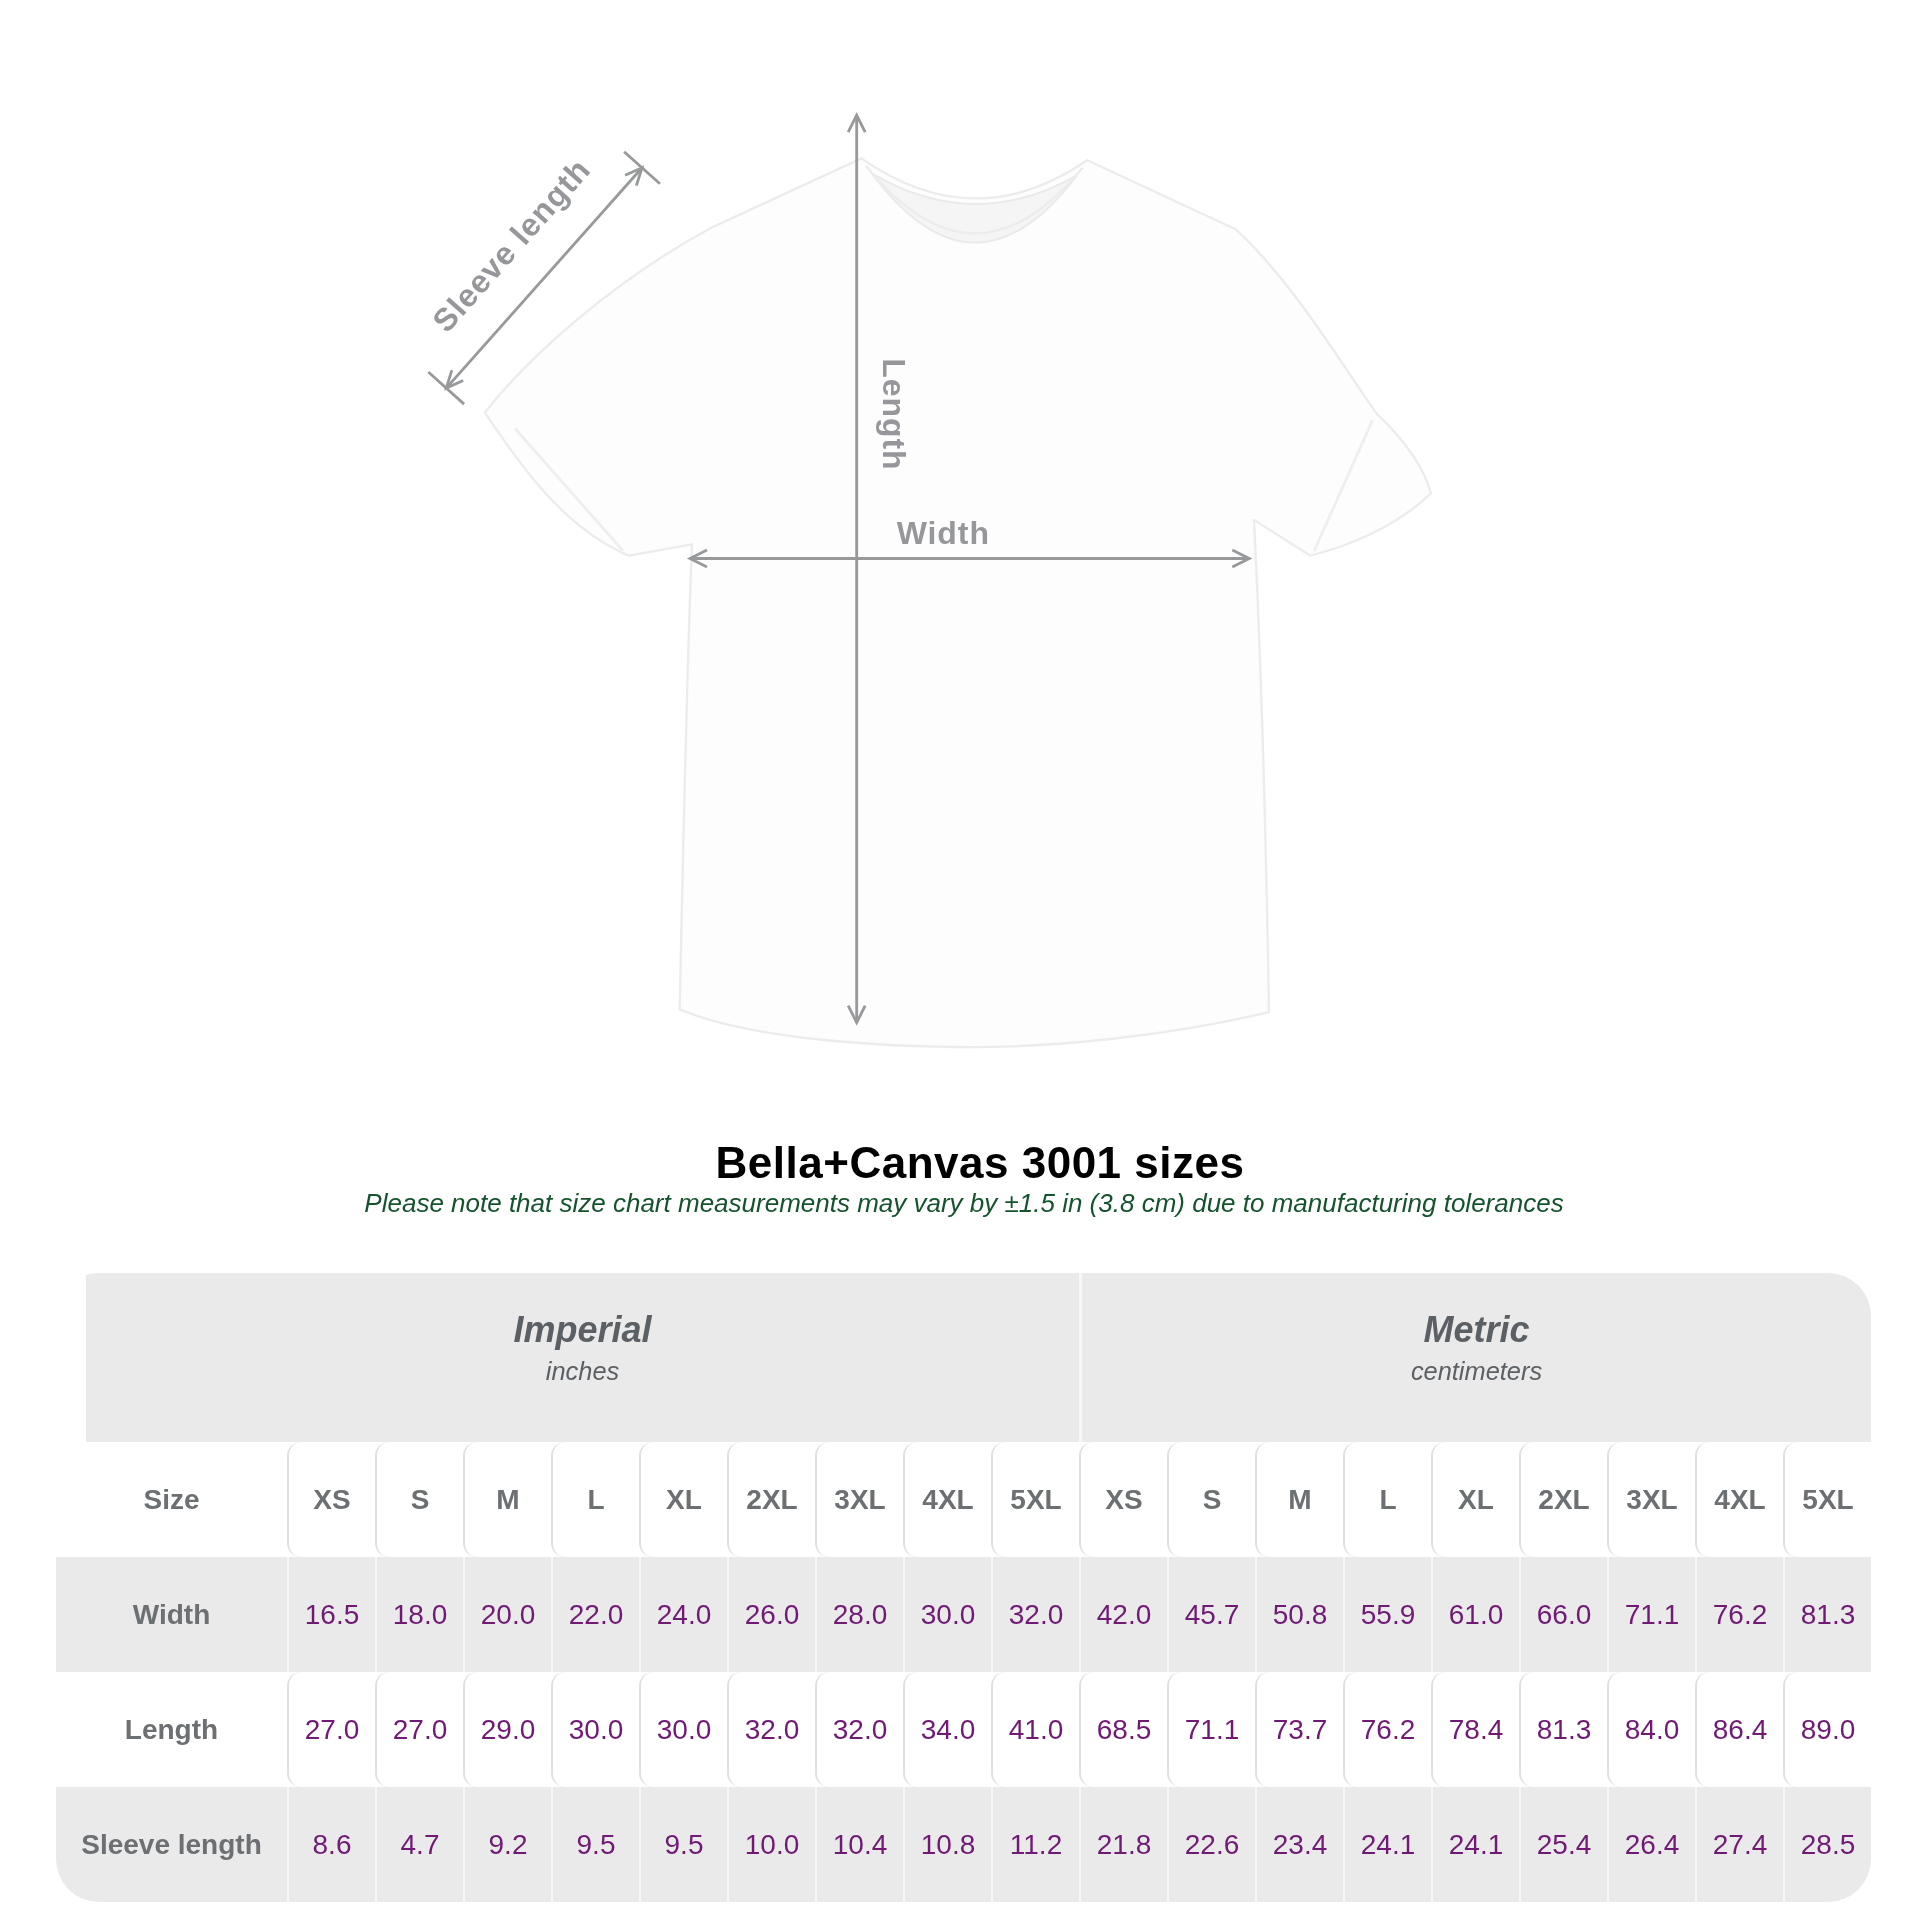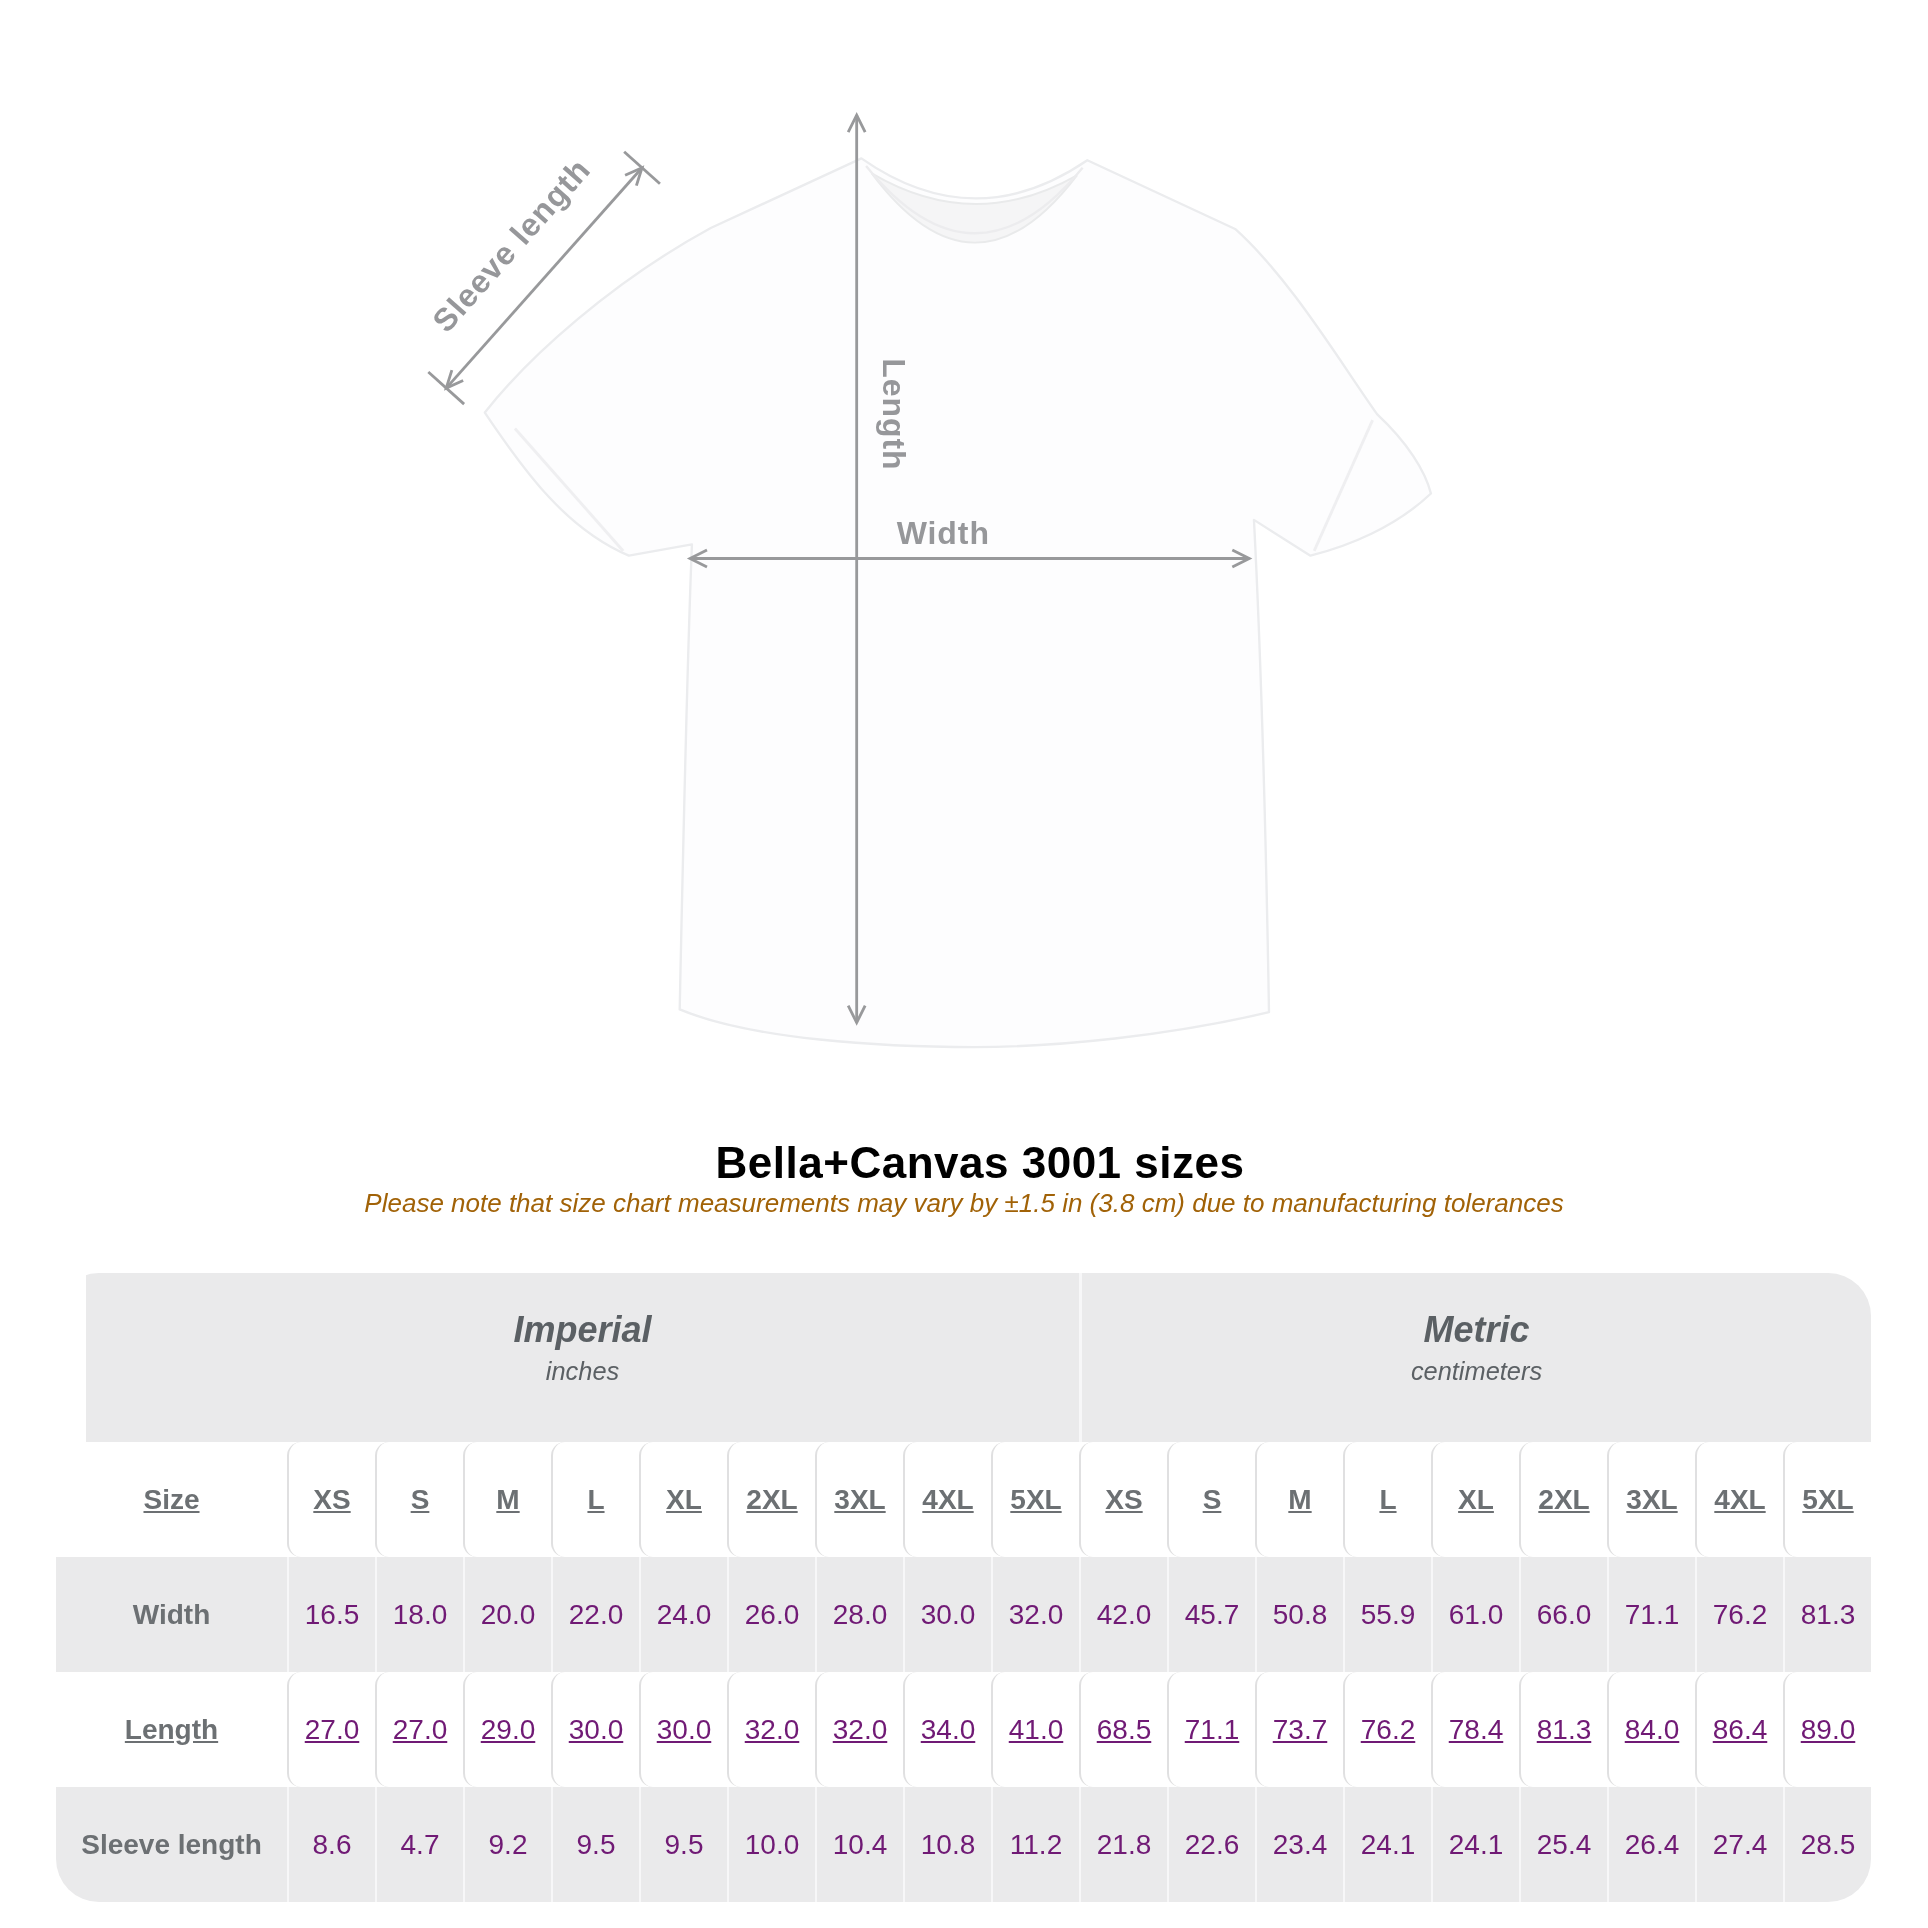--- a/index.html
+++ b/index.html
@@ -3,39 +3,39 @@
 <meta charset="utf-8">
 <style>
   html,body{margin:0;padding:0;background:#ffffff;}
   body{width:1928px;height:1928px;position:relative;font-family:"Liberation Sans",sans-serif;overflow:hidden;}
 
   .figure{position:absolute;top:0;left:0;width:1928px;height:1116px;}
 
   .page-title{position:absolute;top:1122px;left:0;width:1928px;margin:16px;text-align:center;
     font-size:44px;font-weight:bold;color:#000000;letter-spacing:0.5px;}
   .page-subtitle{position:absolute;top:1188px;left:0;width:1928px;margin:0;text-align:center;
-    font-size:26px;font-style:italic;color:#a16207;}
+    font-size:26px;font-style:italic;color:#14532d;}
 
   .size-table{position:absolute;top:1273px;left:56px;width:1815px;height:629px;
     border-radius:43px;overflow:hidden;display:grid;
     grid-template-columns:231px repeat(18,1fr);
     grid-template-rows:169px repeat(4,115px);}
 
   .band{background:#eaeaeb;display:flex;flex-direction:column;align-items:center;
     padding-top:34px;box-sizing:border-box;color:#5b6064;}
   .band-imperial{grid-column:1/11;margin-left:30px;}
   .band-metric{grid-column:11/20;border-left:3.8px solid #f7f7f8;}
   .band .g-name{font-size:36px;font-weight:bold;font-style:italic;line-height:45px;}
   .band .g-unit{font-size:25.4px;font-style:italic;line-height:38px;}
 
   .cell{display:flex;align-items:center;justify-content:center;font-size:28px;box-sizing:border-box;}
   .lab{font-weight:bold;color:#6c7073;}
   .head{font-weight:bold;color:#6c7073;}
   .val{color:#701a75;}
-  .bg-w{background:#ffffff;text-decoration:underline;}
+  .bg-w{background:#ffffff;}
   .bg-g{background:#eaeaeb;}
   .sep.bg-w{border-left:2.8px solid #e0e0e1;border-radius:14px;}
   .sep.bg-g{border-left:2.8px solid #f7f7f8;}
 
   .ann-text{font-weight:bold;font-size:34px;fill:#96979a;letter-spacing:1px;}
 </style>
 </head>
 <body>
 
 <svg class="figure" viewBox="0 0 2048 1185" xmlns="http://www.w3.org/2000/svg">

